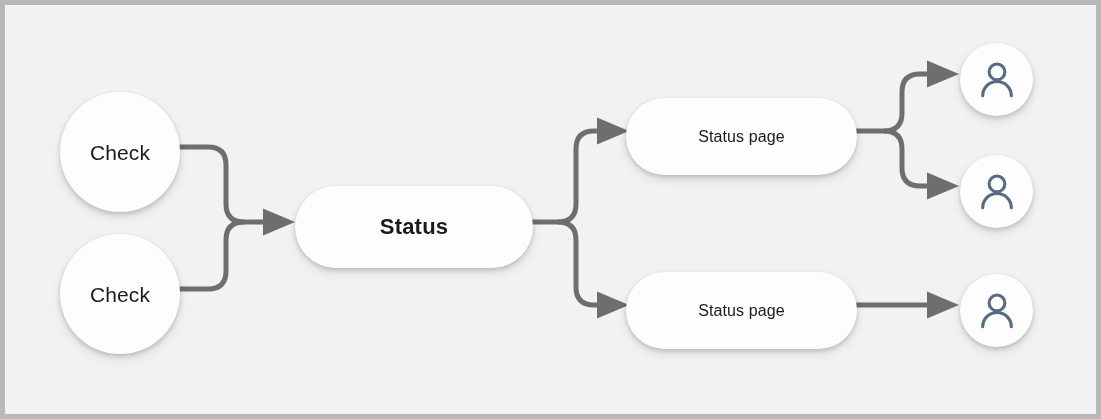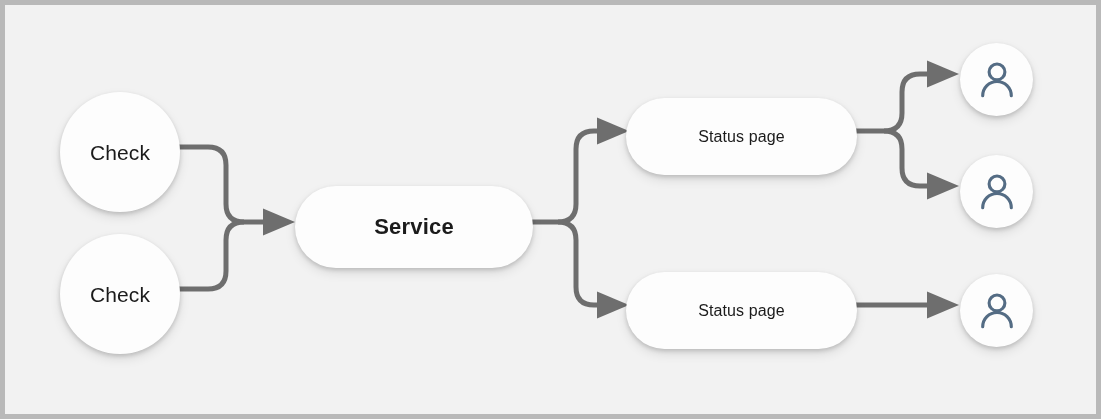--- a/index.html
+++ b/index.html
@@ -151,21 +151,21 @@
 
     <div class="node node-circle check-node check-1">
       <span class="node-label">Check</span>
     </div>
 
     <div class="node node-circle check-node check-2">
       <span class="node-label">Check</span>
     </div>
 
     <div class="node node-pill service-node">
-      <span class="node-label">Service</span>
+      <span class="node-label">Status</span>
     </div>
 
     <div class="node node-pill statuspage-node sp-1">
       <span class="node-label">Status page</span>
     </div>
 
     <div class="node node-pill statuspage-node sp-2">
       <span class="node-label">Status page</span>
     </div>
 

